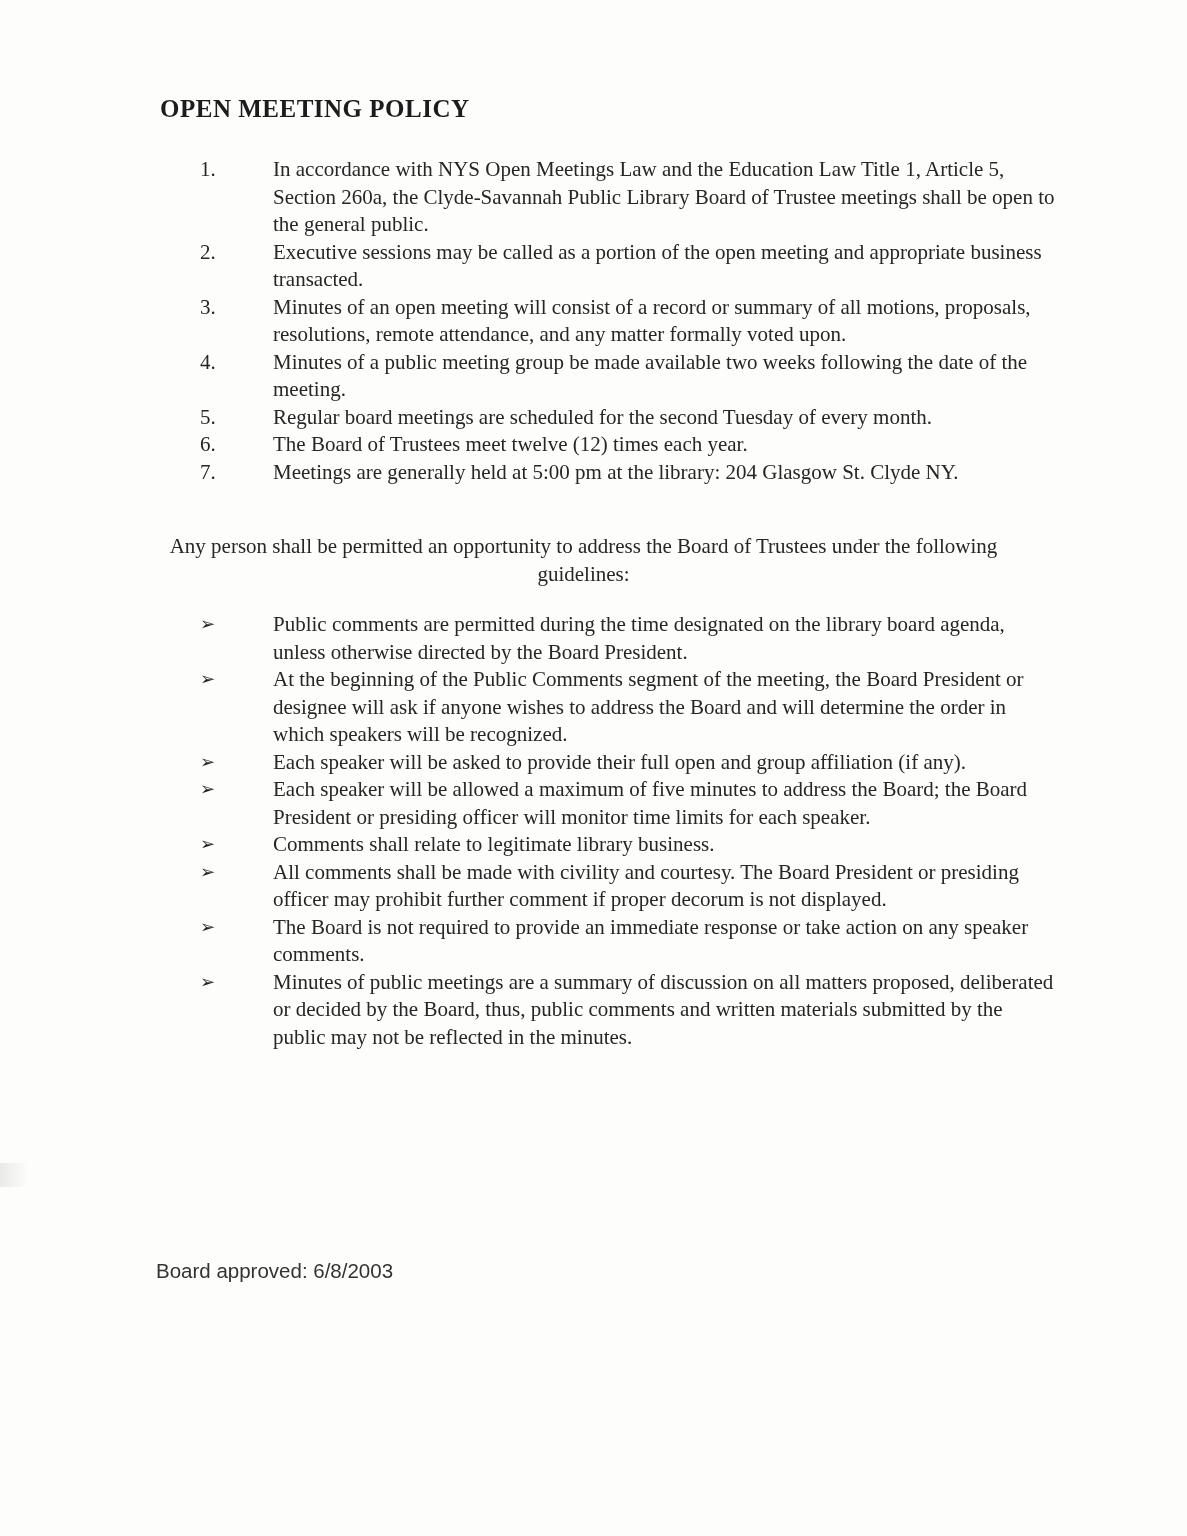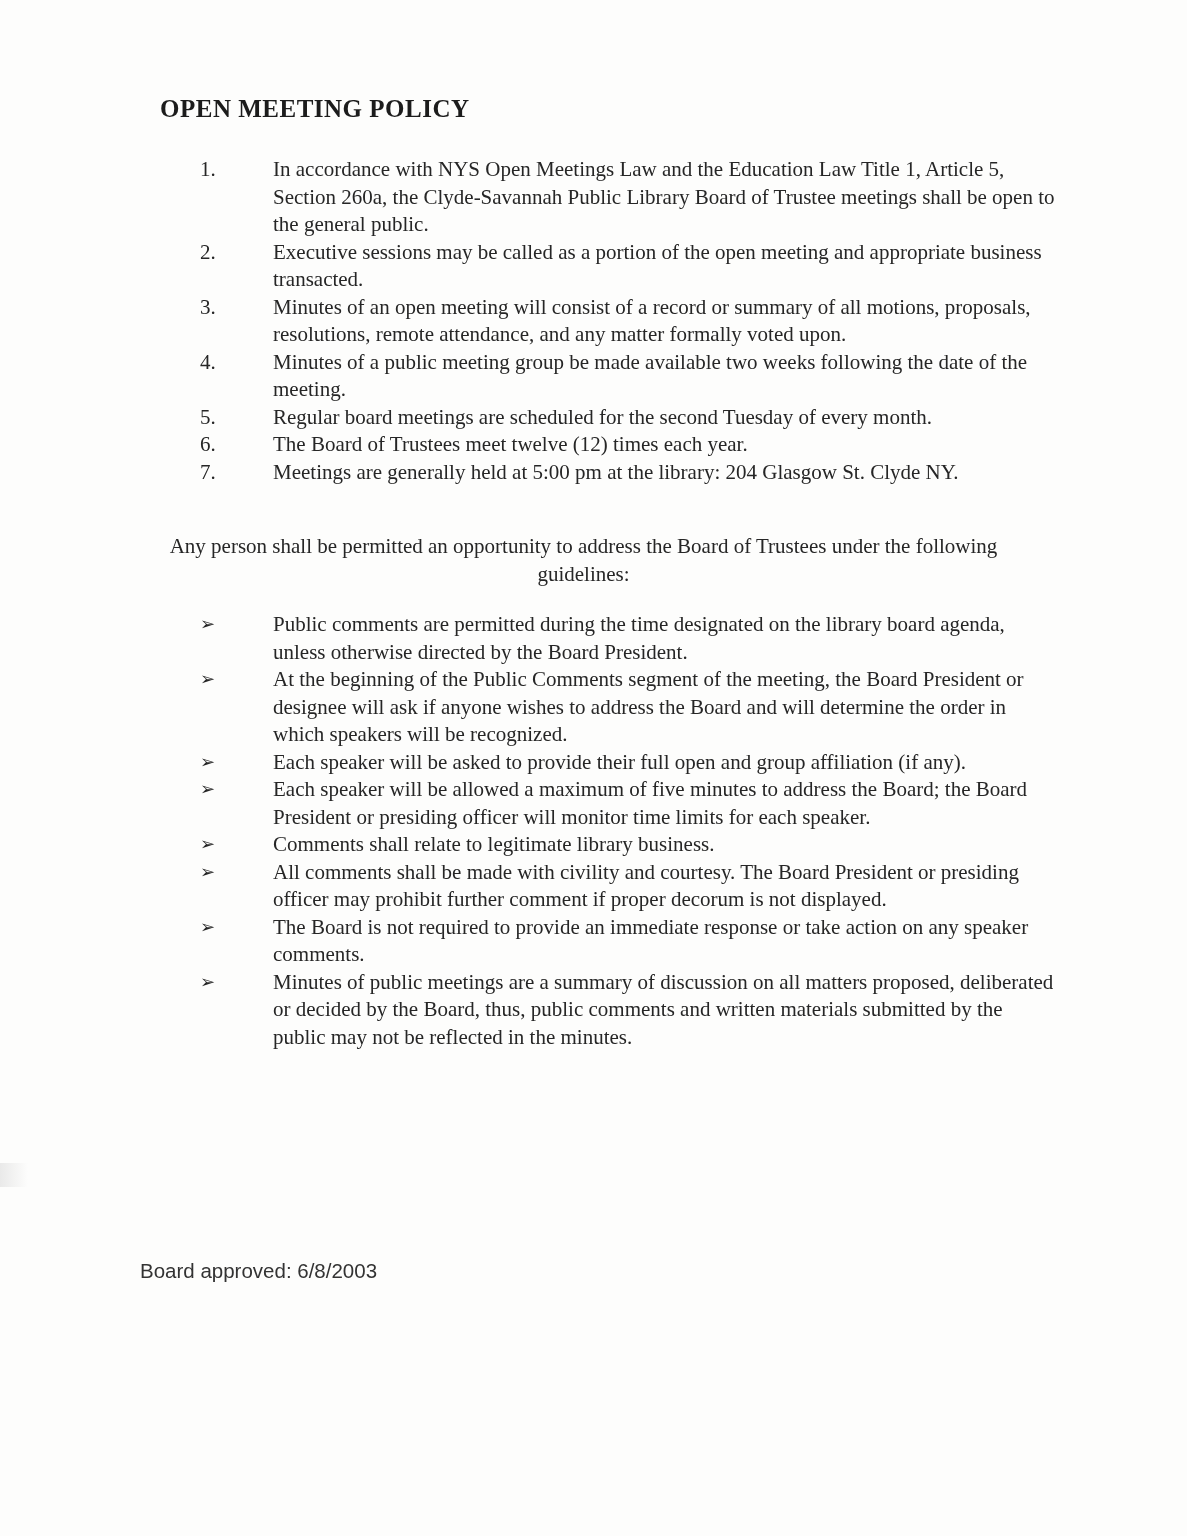--- a/index.html
+++ b/index.html
@@ -58,21 +58,21 @@
   }
   .bullet-item {
     display: flex;
   }
   .bullet-marker {
     flex: 0 0 33px;
     font-size: 18px;
   }
   .doc-footer {
     position: absolute;
-    left: 140px;
+    left: 156px;
     top: 1255px;
     font-family: "Liberation Sans", "DejaVu Sans", sans-serif;
     font-size: 20.5px;
     line-height: 32.5px;
     color: #333333;
   }
   .scan-streak {
     position: absolute;
     left: 0;
     top: 1163px;

